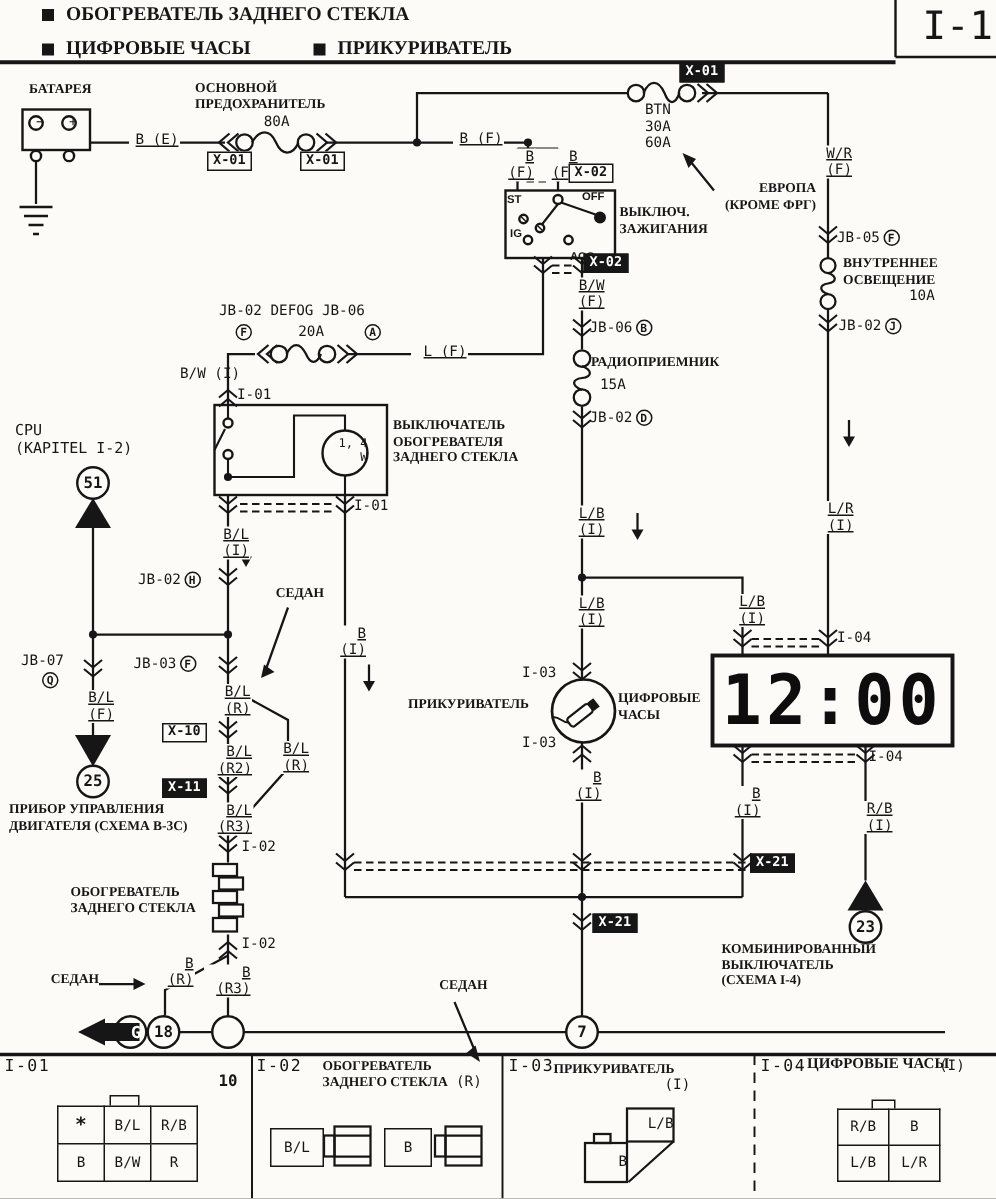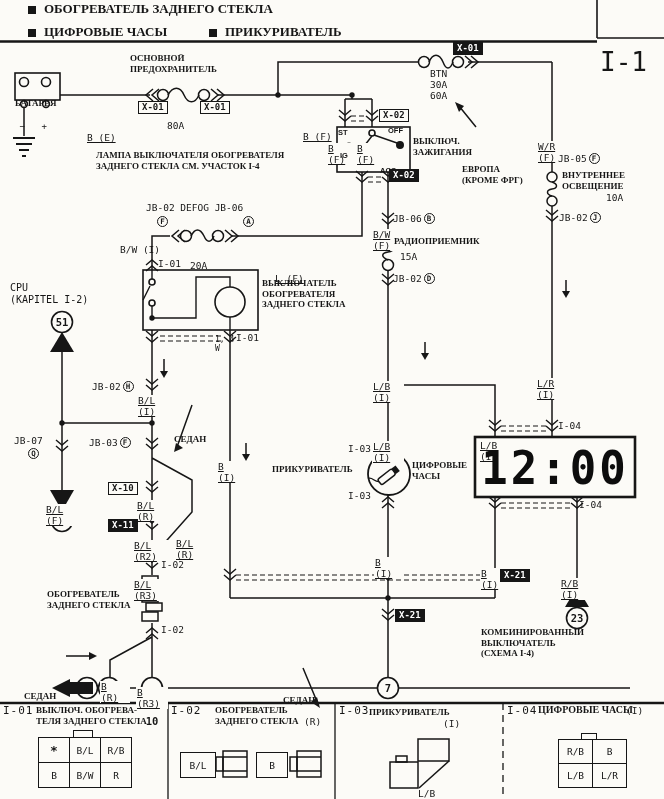--- a/index.html
+++ b/index.html
@@ -1,21 +1,21 @@
 <!DOCTYPE html>
 <html><head>
 <meta charset="utf-8">
 <style>
   :root{ --paper:#fcfbf7; --ink:#161616; }
   html,body{margin:0;padding:0;background:#888;}
   #page{position:relative;width:664px;height:799px;background:var(--paper);overflow:hidden;
         font-family:"Liberation Serif",serif;color:var(--ink);}
   svg{position:absolute;left:0;top:0;}
   .lab{position:absolute;white-space:pre-line;color:var(--ink);}
-  .c{text-align:left;margin-top:44px;}
+  .c{text-align:right;}
   .mono{font-family:"DejaVu Sans Mono",monospace;font-size:9.5px;line-height:11px;font-weight:normal;}
   .m10{font-family:"DejaVu Sans Mono",monospace;font-size:10px;line-height:12px;}
   .ru{font-family:"Liberation Serif",serif;font-weight:bold;font-size:9px;line-height:10.5px;}
   .sw{font-family:"Liberation Sans",sans-serif;font-weight:bold;font-size:7.5px;line-height:8px;}
   .bgw{background:var(--paper);padding:0 1px;text-decoration:underline;}
   .xbox{position:absolute;font-family:"DejaVu Sans Mono",monospace;font-size:9px;font-weight:bold;
         border:1.5px solid var(--ink);padding:0 3px;height:11px;line-height:11px;background:var(--paper);}
   .xboxi{position:absolute;font-family:"DejaVu Sans Mono",monospace;font-size:9px;font-weight:bold;
         border:1px solid var(--ink);padding:0 3px;height:11px;line-height:11px;background:var(--ink);color:#fff;}
   .cl{width:11px;height:11px;border:1.2px solid var(--ink);border-radius:50%;
@@ -291,22 +291,20 @@
 <div class="xbox" style="left:379px;top:109px">X-02</div>
 <div class="lab ru" style="left:413px;top:136px">ВЫКЛЮЧ.
 ЗАЖИГАНИЯ</div>
 <div class="lab sw" style="left:338px;top:129px">ST</div>
 <div class="lab sw" style="left:388px;top:127px">OFF</div>
 <div class="lab sw" style="left:340px;top:152px">IG</div>
 <div class="lab sw" style="left:380px;top:167px">ACC</div>
 <div class="xboxi" style="left:389px;top:169px">X-02</div>
 <div class="lab mono c bgw" style="left:372px;top:185px;width:30px">B/W
 (F)</div>
-<div class="lab ru" style="left:96px;top:150px">ЛАМПА ВЫКЛЮЧАТЕЛЯ ОБОГРЕВАТЕЛЯ
-ЗАДНЕГО СТЕКЛА СМ. УЧАСТОК I-4</div>
 
 <div class="lab mono" style="left:146px;top:202px">JB-02 DEFOG JB-06</div>
 <div class="clabs cl" style="left:157px;top:216px">F</div>
 <div class="lab mono c" style="left:190px;top:216px;width:26px">20A</div>
 <div class="clabs cl" style="left:243px;top:216px">A</div>
 <div class="lab mono c bgw" style="left:274px;top:229px;width:36px">L (F)</div>
 <div class="lab mono" style="left:120px;top:244px">B/W (I)</div>
 <div class="lab mono" style="left:158px;top:258px">I-01</div>
 <div class="lab ru" style="left:262px;top:278px">ВЫКЛЮЧАТЕЛЬ
 ОБОГРЕВАТЕЛЯ
@@ -328,20 +326,22 @@
 <div class="lab mono c bgw" style="left:137px;top:351px;width:28px">B/L
 (I)</div>
 <div class="lab mono jb" style="left:92px;top:381px"><span>JB-02</span><span class="cl">H</span></div>
 <div class="lab ru c" style="left:174px;top:390px;width:42px">СЕДАН</div>
 <div class="lab mono c bgw" style="left:217px;top:417px;width:26px">B
 (I)</div>
 <div class="lab mono" style="left:14px;top:435px">JB-07</div>
 <div class="clabs cl" style="left:28px;top:448px">Q</div>
 <div class="lab mono c bgw" style="left:45px;top:460px;width:30px">B/L
 (F)</div>
+<div class="lab ru" style="left:6px;top:534px">ПРИБОР УПРАВЛЕНИЯ
+ДВИГАТЕЛЯ (СХЕМА B-3C)</div>
 <div class="lab mono jb" style="left:89px;top:437px"><span>JB-03</span><span class="cl">F</span></div>
 <div class="lab mono c bgw" style="left:136px;top:456px;width:30px">B/L
 (R)</div>
 <div class="xbox" style="left:108px;top:482px">X-10</div>
 <div class="lab mono c bgw" style="left:133px;top:496px;width:34px">B/L
 (R2)</div>
 <div class="xboxi" style="left:108px;top:519px">X-11</div>
 <div class="lab mono c bgw" style="left:133px;top:535px;width:34px">B/L
 (R3)</div>
 <div class="lab mono c bgw" style="left:175px;top:494px;width:30px">B/L
@@ -391,22 +391,20 @@
 (I)</div>
 <div class="xboxi" style="left:500px;top:569px">X-21</div>
 <div class="xboxi" style="left:395px;top:609px">X-21</div>
 <div class="lab ru" style="left:481px;top:627px">КОМБИНИРОВАННЫЙ
 ВЫКЛЮЧАТЕЛЬ
 (СХЕМА I-4)</div>
 
 <div class="clock" style="left:475px;top:437px;width:160px;height:60px">12:00</div>
 
 <div class="pcode" style="left:3px;top:705px">I-01</div>
-<div class="lab ru" style="left:36px;top:705px">ВЫКЛЮЧ. ОБОГРЕВА-
-ТЕЛЯ ЗАДНЕГО СТЕКЛА</div>
 <div class="tab" style="left:73px;top:730px;width:18px;height:8px"></div>
 <table class="pins" style="left:38px;top:737px">
   <tbody>
         <tr>
     <td style="width:30px;height:24px;font-size:13px;font-weight:bold">*</td>
     <td style="width:30px">B/L</td>
     <td style="width:30px">R/B</td>
   </tr>
   <tr>
     <td style="height:24px">B</td>

